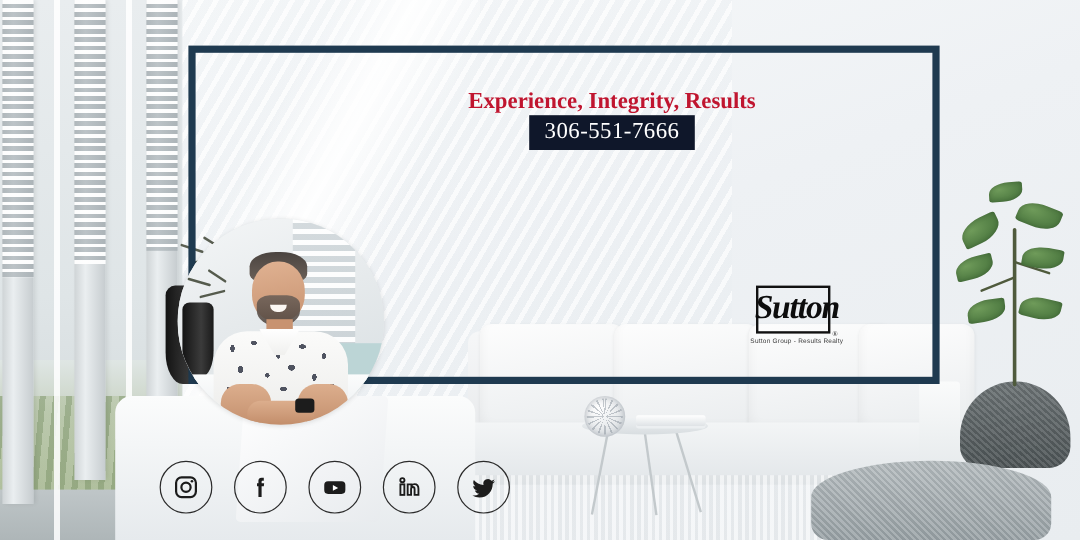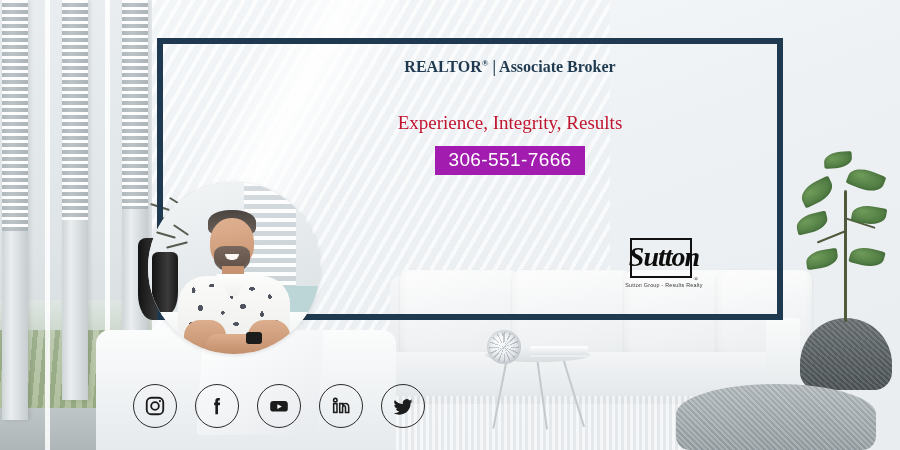--- a/index.html
+++ b/index.html
@@ -106,26 +106,26 @@
 
   
   .content { position:absolute; left:157px; top:38px; width:626px; height:282px;
     display:flex; flex-direction:column; align-items:center; }
 
   .agent-name { margin-top:26px; font-size:38px; letter-spacing:1.2px; color:#1f3a50;
     font-family:"Liberation Serif", serif; font-weight:400; white-space:nowrap; }
   .agent-title { margin-top:20px; font-size:16px; font-weight:700; color:#1f3a50;
     font-family:"Liberation Serif", serif; white-space:nowrap; }
   .agent-title sup { font-size:9px; vertical-align:super; }
-  .tagline { margin-top:36px; font-size:19px; font-weight:400; color:#c0152f;
+  .tagline { margin-top:36px; font-size:19px; font-weight:700; color:#c0152f;
     font-family:"Liberation Serif", serif; white-space:nowrap; }
   .website { margin-top:19px; font-size:15px; font-weight:700; color:#1f3a50;
     font-family:"Liberation Serif", serif; letter-spacing:.2px; white-space:nowrap; }
-  .phone-badge { margin-top:12px; background:#a21caf; color:#ffffff;
-    font-family:Liberation Sans, sans-serif; font-size:19px; letter-spacing:.4px;
+  .phone-badge { margin-top:0; background:#0f172a; color:#ffffff;
+    font-family:Liberation Serif, serif; font-size:19px; letter-spacing:.4px;
     padding:3px 13px 4px; white-space:nowrap; }
 
   
   .textcol { display:flex; flex-direction:column; align-items:center; width:100%;
     transform:translateX(40px); }
 
   
   .sutton { position:absolute; left:616px; top:238px; width:96px; height:56px; }
   .sutton-box { position:absolute; left:14px; top:0; width:62px; height:40px;
     border:2px solid #111; }
@@ -253,21 +253,20 @@
   <div class="leafg" style="left:806px;top:250px;width:32px;height:18px;transform:rotate(-8deg)"></div>
   <div class="leafg" style="left:850px;top:248px;width:34px;height:18px;transform:rotate(14deg)"></div>
   <div class="leafg" style="left:824px;top:152px;width:28px;height:16px;transform:rotate(-4deg)"></div>
   <div class="ottoman"></div>
 </div>
 
 <div class="frame"></div>
 
 <div class="content">
   <div class="textcol">
-    <div class="agent-title"><span>REALTOR</span><sup>®</sup><span> | </span><span>Associate Broker</span></div>
     <div class="tagline">Experience, Integrity, Results</div>
     <div class="phone-badge">306-551-7666</div>
   </div>
 </div>
 
 <div class="sutton">
   <div class="sutton-box"></div>
   <div class="sutton-word">Sutton</div>
   <div class="sutton-reg">®</div>
   <div class="sutton-sub">Sutton Group - Results Realty</div>

